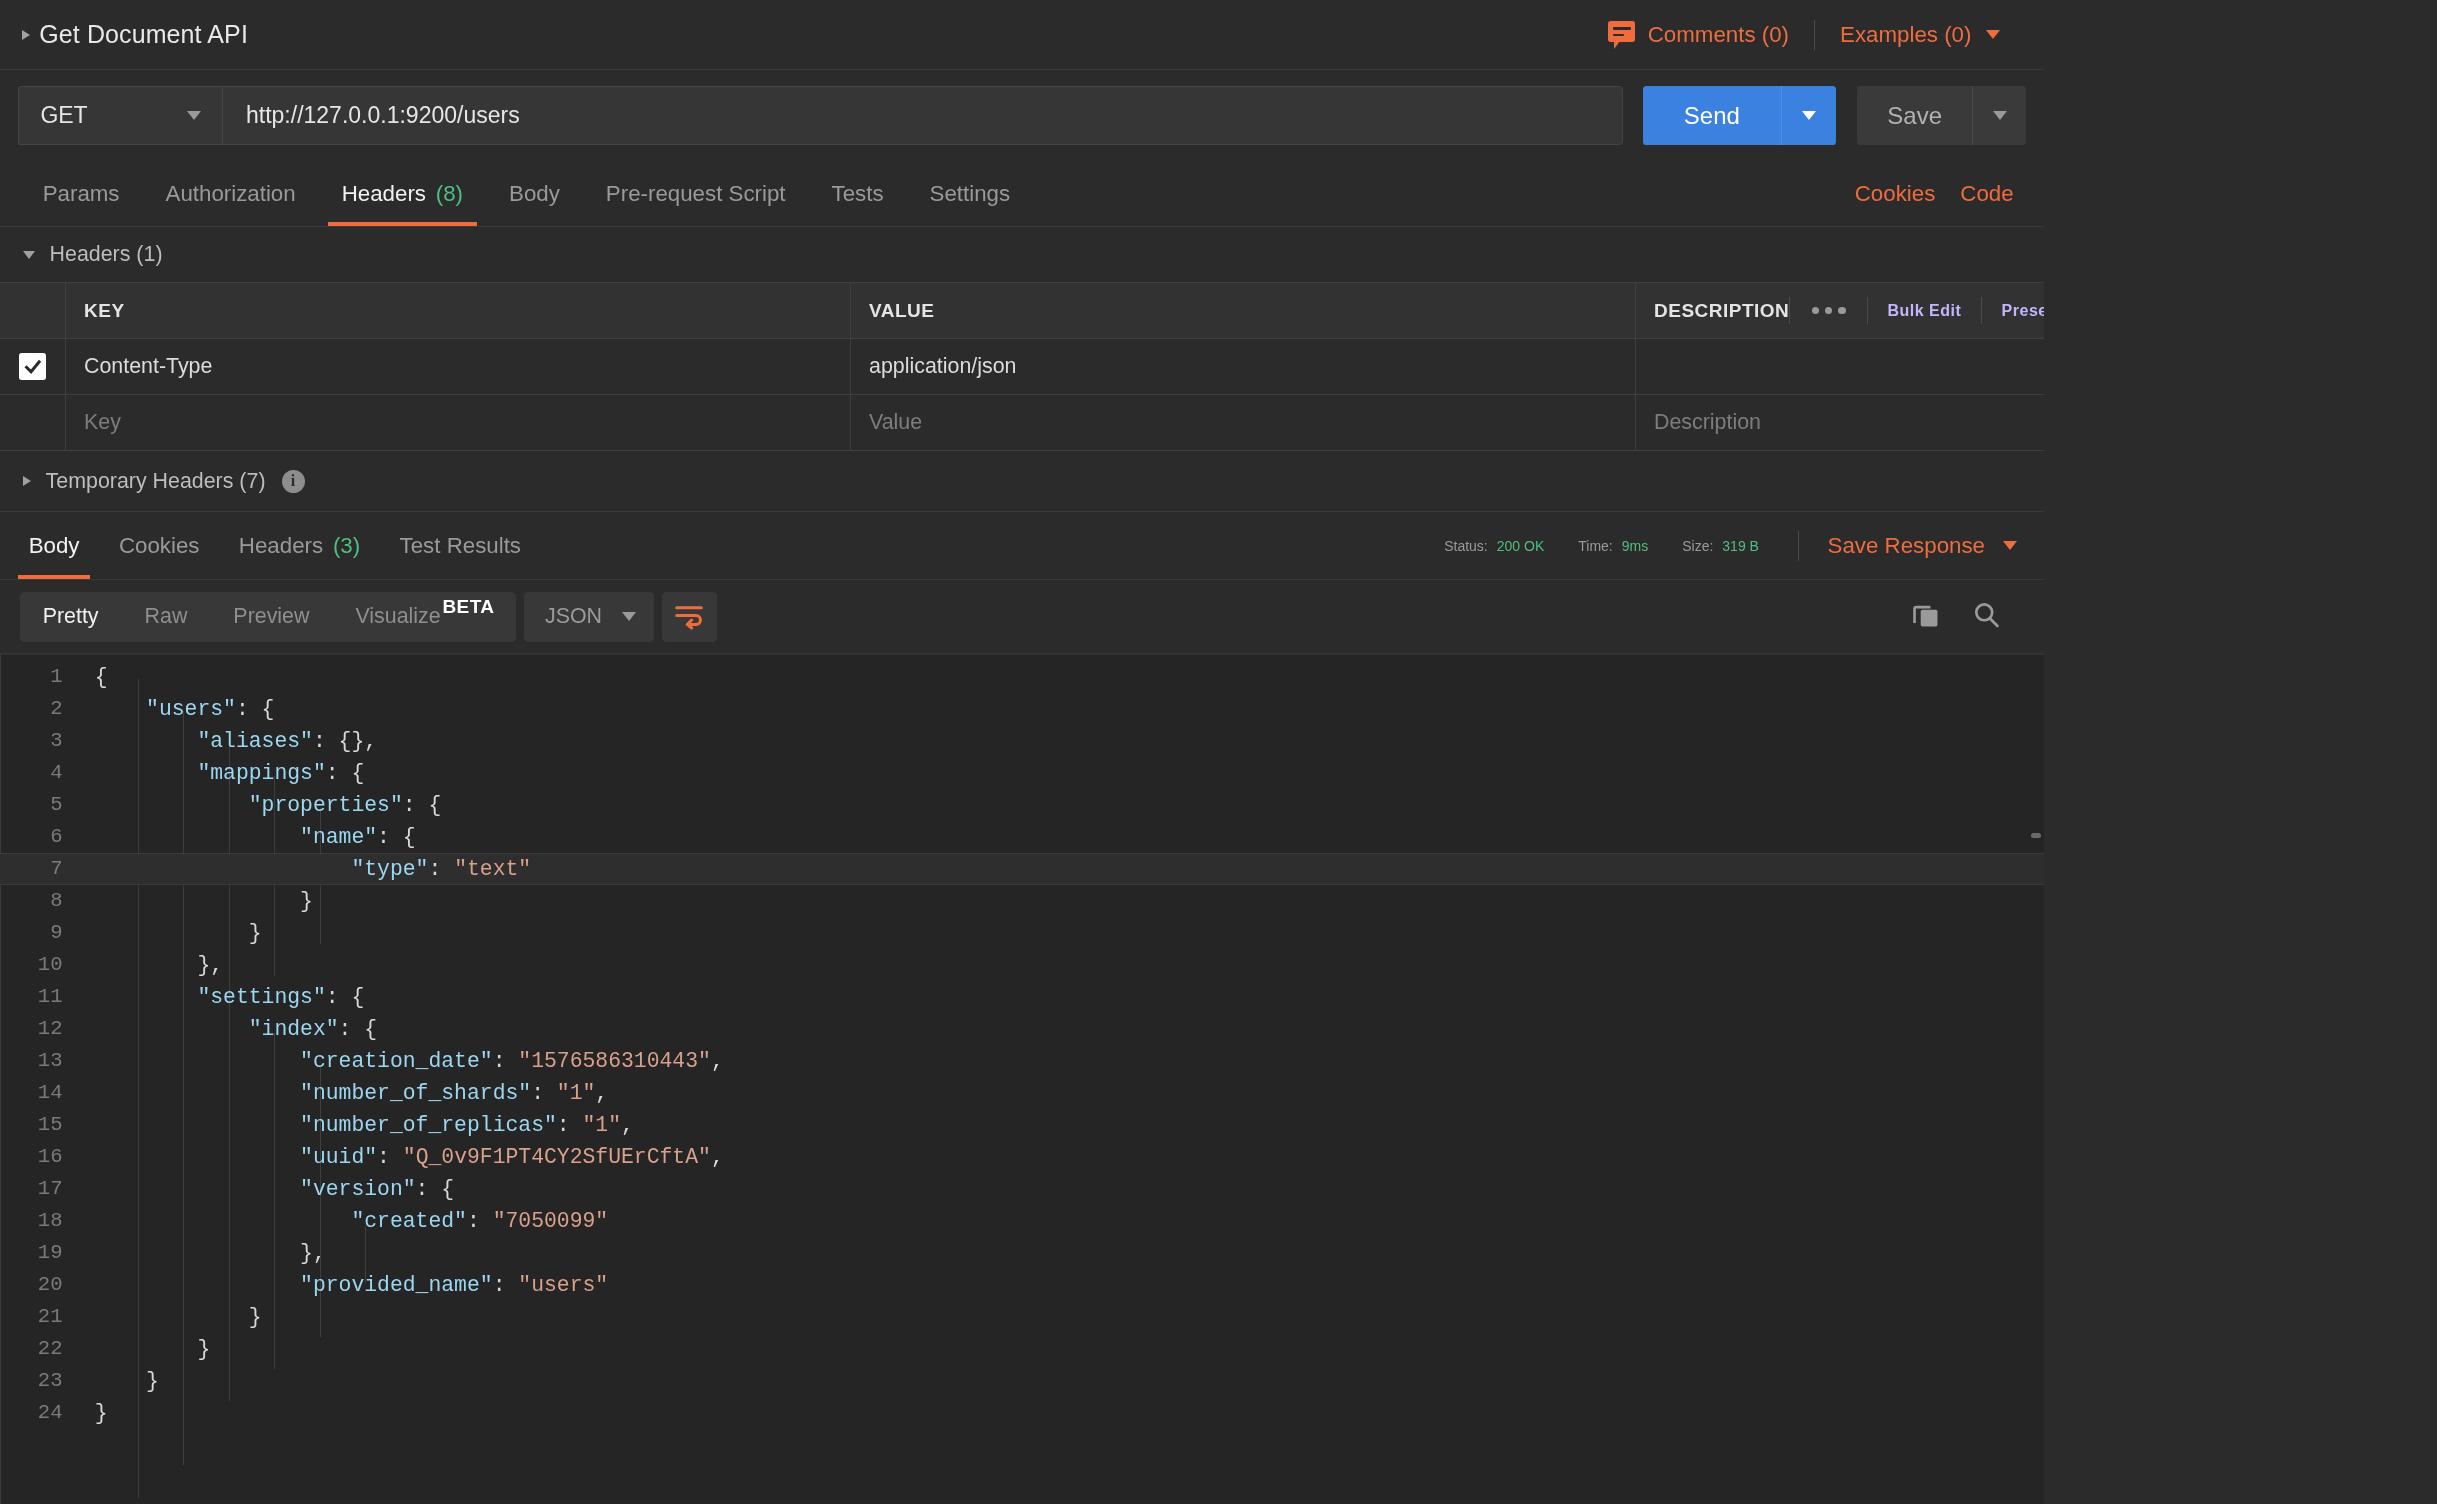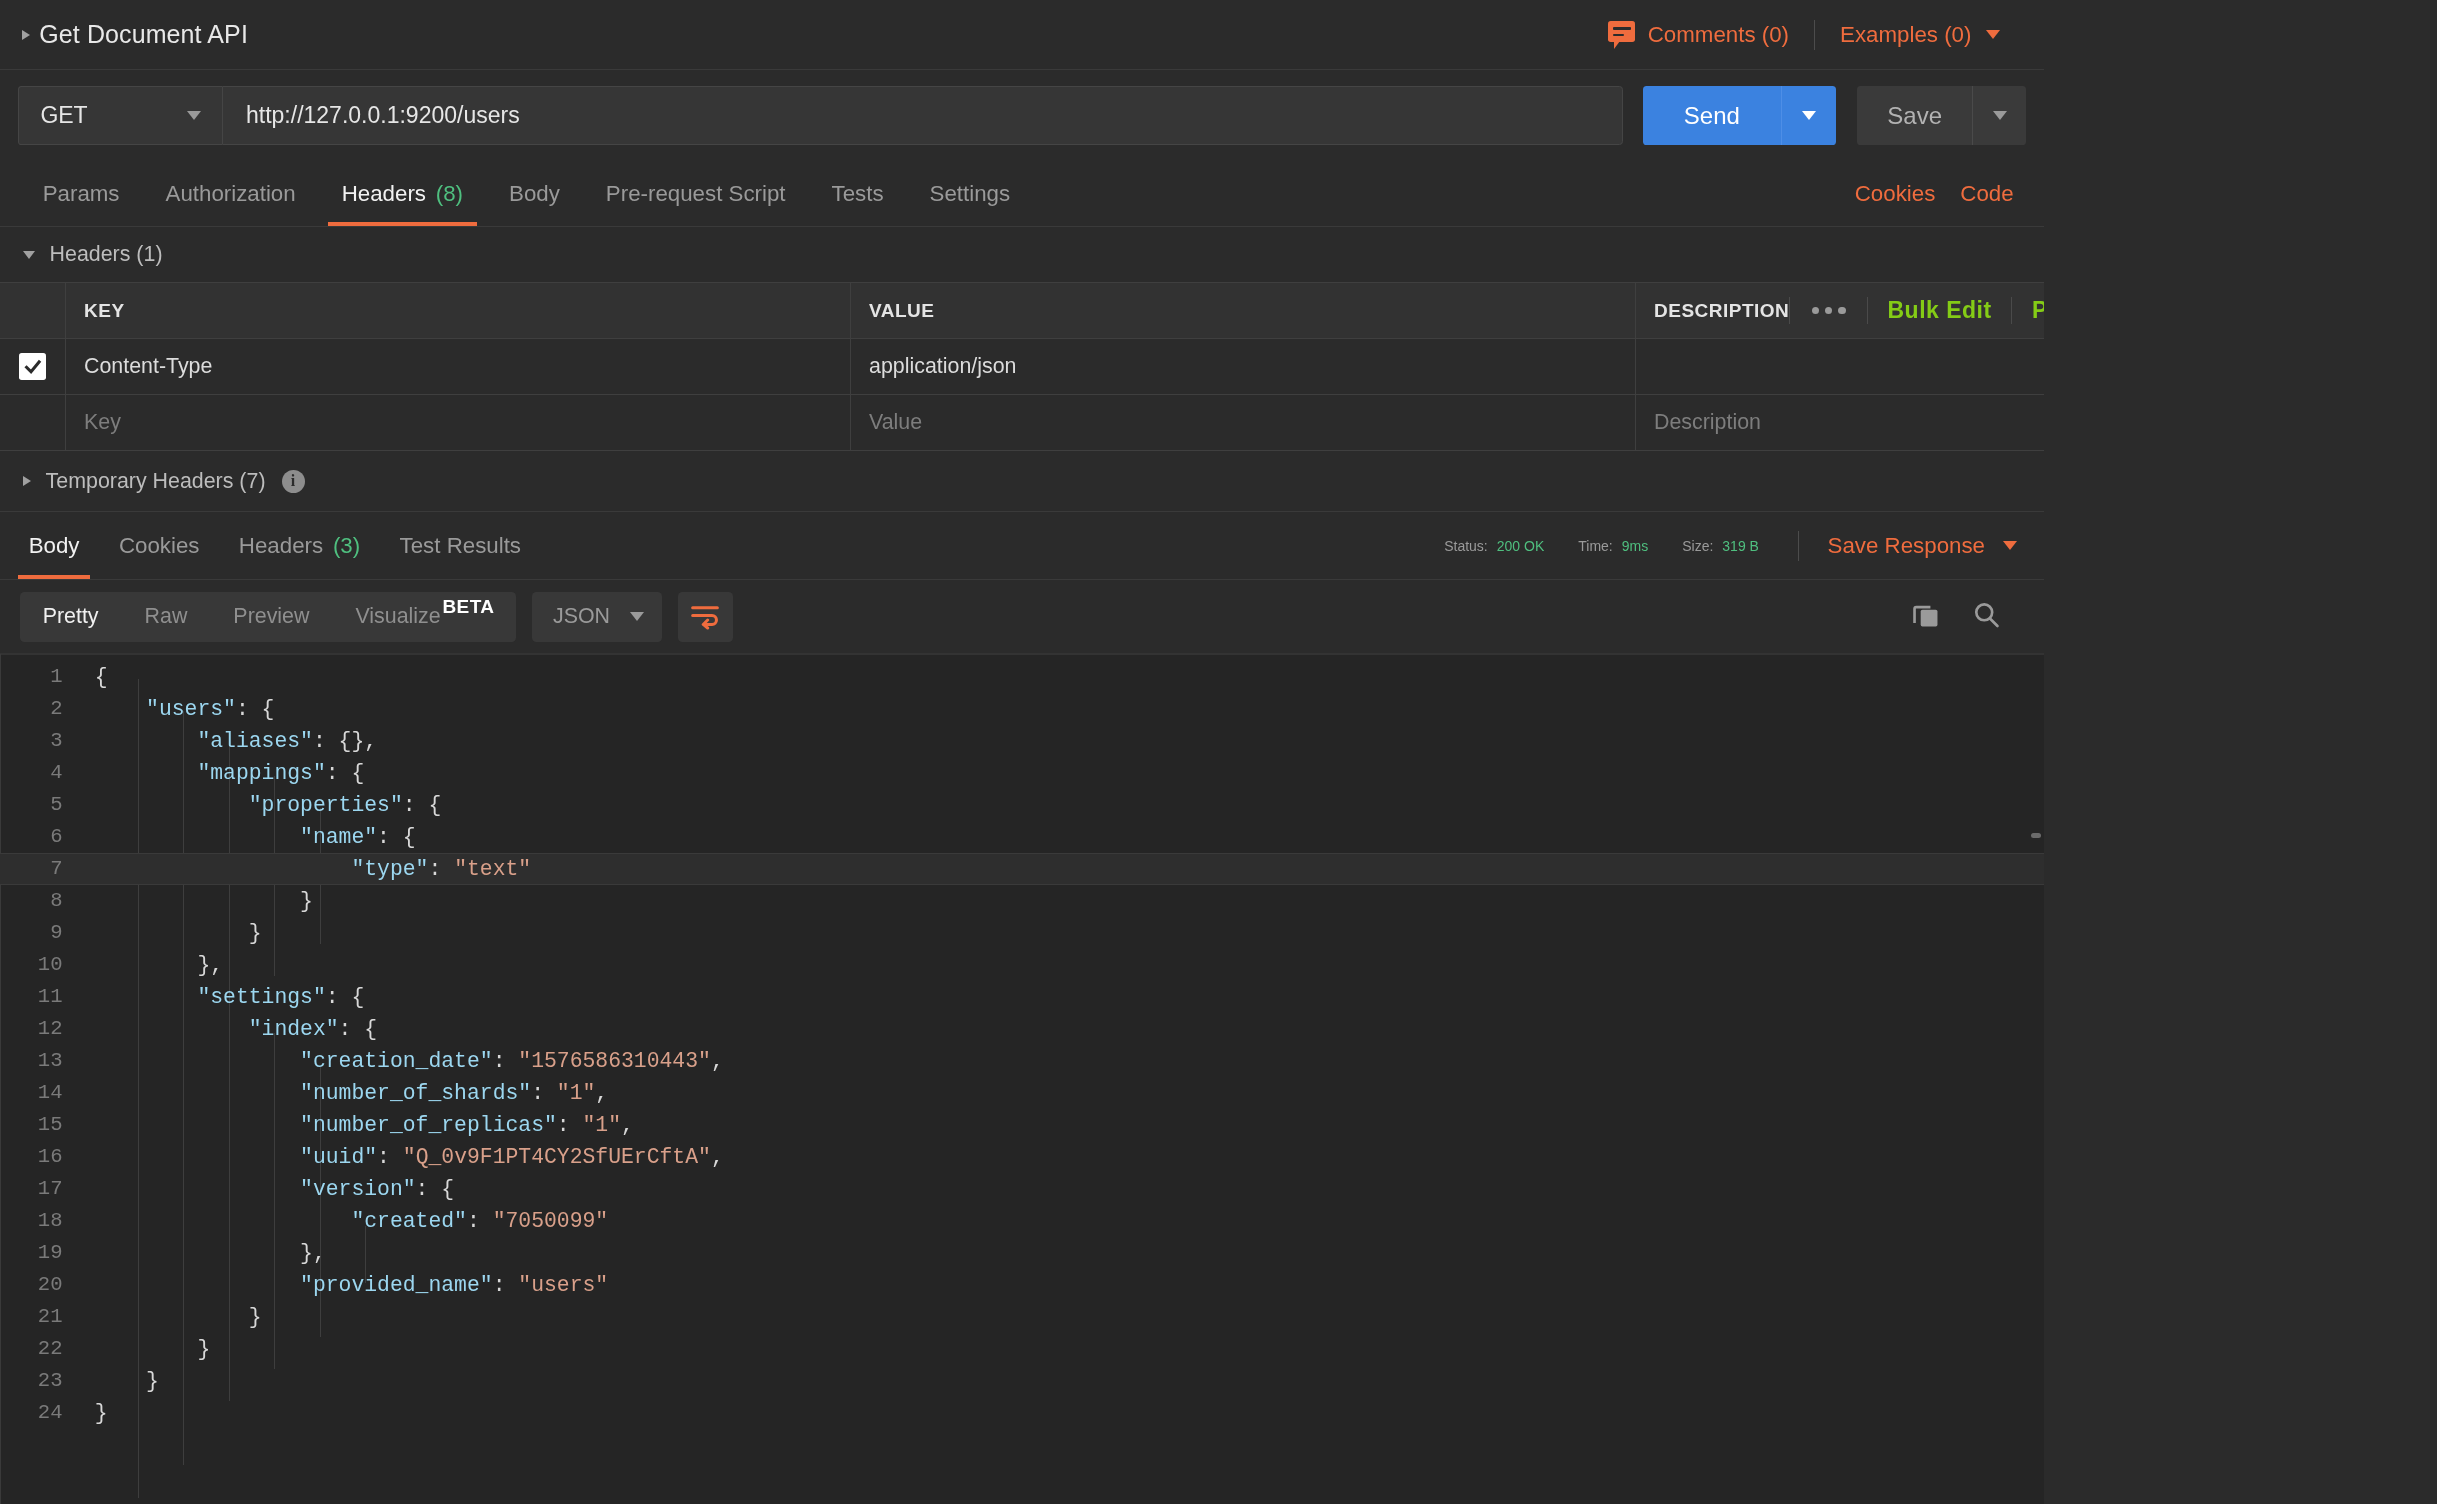--- a/index.html
+++ b/index.html
@@ -177,21 +177,21 @@
     border-right: 0.9px solid #3f3f3f; overflow: hidden; white-space: nowrap;
   }
   .cell.col-key { width: 785px; flex: 0 0 785px; }
   .cell.col-val { width: 785px; flex: 0 0 785px; }
   .cell.col-desc { flex: 1 1 auto; border-right: none; }
   .cell.th { font-size: 19px; font-weight: bold; color: #e4e4e4; letter-spacing: 0.5px; }
   .cell.ph { color: #7d7d7d; }
   .th-tools { margin-left: auto; display: flex; align-items: center; gap: 0; padding-right: 16px; }
   .dots { display: flex; gap: 6.3px; padding: 0 21.4px; }
   .dots i { width: 7.1px; height: 7.1px; background: #9a9a9a; border-radius: 50%; display: block; }
-  .tool-link { font-size: 23px; color: #84cc16; padding: 0 19.7px; }
+  .tool-link { font-size: 16px; color: #c4b5fd; padding: 0 19.7px; }
   .vsep-s { width: 0.9px; height: 27px; background: #4a4a4a; }
 
   .temp-head {
     flex: 0 0 61px; height: 61px;
     display: flex; align-items: center; padding: 0 19.7px;
     border-bottom: 0.9px solid #3a3a3a;
   }
   .info-dot {
     width: 23px; height: 23px; border-radius: 50%;
     background: #8d8d8d; color: #2b2b2b;
@@ -213,21 +213,21 @@
   .resp-right {
     margin-left: auto; display: flex; align-items: center; gap: 0; padding-right: 27px;
   }
   .meta { font-size: 14px; color: #9a9a9a; margin-right: 34px; }
   .meta b { color: #4fbf7f; font-weight: normal; margin-left: 9px; }
   .save-resp { font-size: 22.3px; color: #ef6c3e; padding: 0 18px 0 23px; }
 
   .fmt-bar {
     flex: 0 0 73px; height: 73px;
     display: flex; align-items: center;
-    padding: 0 19.7px; gap: 16px;
+    padding: 0 19.7px; gap: 8px;
   }
   .seg {
     background: #383838; border-radius: 4.5px; height: 50px;
     display: flex; align-items: stretch; padding: 0;
   }
   .seg-item {
     display: flex; align-items: center; justify-content: center;
     padding: 0 23px; font-size: 21.4px; color: #8f8f8f;
     position: relative;
   }

